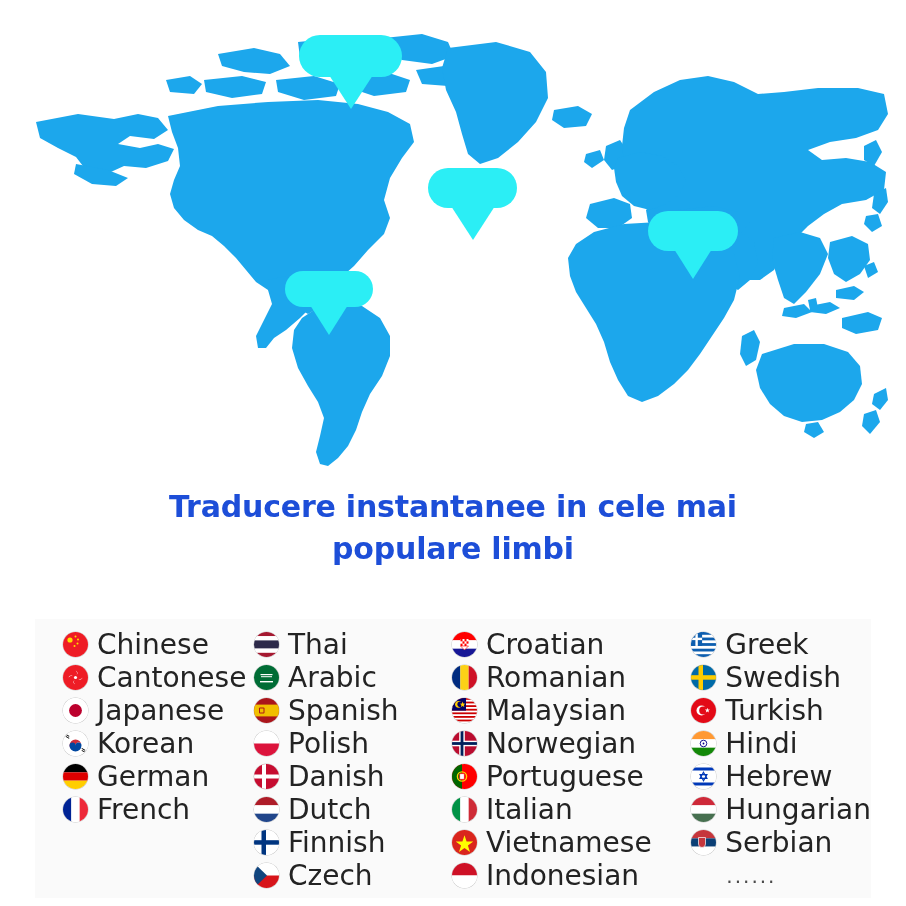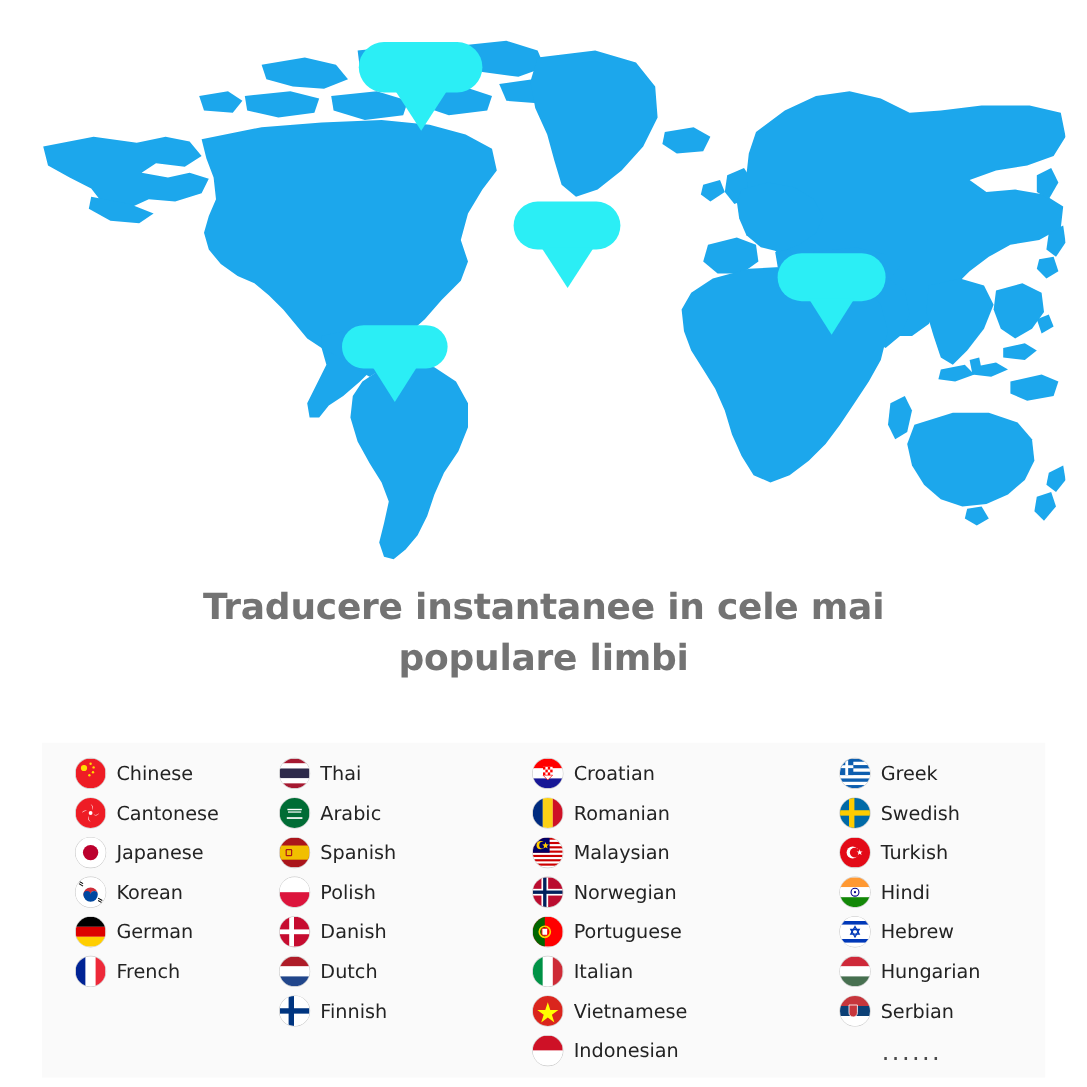--- a/index.html
+++ b/index.html
@@ -41,21 +41,21 @@
   }
 
   
   #title{
     position:absolute;left:0;top:486px;width:906px;
     text-align:center;
     font-family:"DejaVu Sans","Liberation Sans",sans-serif;
     font-weight:bold;
     font-size:30px;
     line-height:42px;
-    color:#737373;
+    color:#1d4ed8;
     letter-spacing:-0.2px;
   }
 
   
   #lang-panel{
     position:absolute;left:35px;top:619px;
     width:836px;height:279px;
     background:#fafafa;
     display:flex;
     padding-top:9px;
@@ -69,21 +69,21 @@
   #lang-col-1{width:212px;padding-left:25px;}
   #lang-col-2{width:262px;padding-left:26px;}
   #lang-col-3{width:196px;padding-left:27px;}
 
   .lang-row{
     height:33px;
     display:flex;align-items:center;
     gap:9px;
   }
   .lang-row .label{
-    font-size:16px;
+    font-size:28px;
     color:#232323;
     font-family:"DejaVu Sans","Liberation Sans",sans-serif;
     white-space:nowrap;
   }
   .lang-row.ellipsis{padding-left:35px;}
   .lang-row.ellipsis .label{
     font-size:20px;letter-spacing:2px;color:#4a4a4a;
   }
 
   
@@ -362,20 +362,30 @@
       <div class="lang-row">
         <span class="flag">
           <svg viewBox="0 0 25 25" xmlns="http://www.w3.org/2000/svg">
             <rect width="25" height="25" fill="#fff"></rect>
             <rect x="7.5" y="0" width="4.5" height="25" fill="#003580"></rect>
             <rect x="0" y="10.2" width="25" height="4.5" fill="#003580"></rect>
           </svg>
         </span>
         <span class="label">Finnish</span>
       </div>
+      <div class="lang-row">
+        <span class="flag">
+          <svg viewBox="0 0 25 25" xmlns="http://www.w3.org/2000/svg">
+            <rect width="25" height="12.5" fill="#fff"></rect>
+            <rect y="12.5" width="25" height="12.5" fill="#D7141A"></rect>
+            <path d="M0 0 L13 12.5 L0 25 Z" fill="#11457E"></path>
+          </svg>
+        </span>
+        <span class="label">Czech</span>
+      </div>
     </div>
   <div class="lang-col" id="lang-col-2">
       <div class="lang-row">
         <span class="flag">
           <svg viewBox="0 0 25 25" xmlns="http://www.w3.org/2000/svg">
             <rect width="25" height="8.34" fill="#FF0000"></rect>
             <rect y="8.34" width="25" height="8.33" fill="#fff"></rect>
             <rect y="16.67" width="25" height="8.33" fill="#171796"></rect>
             <g>
               <rect x="8.5" y="7" width="8" height="7" fill="#fff"></rect>

